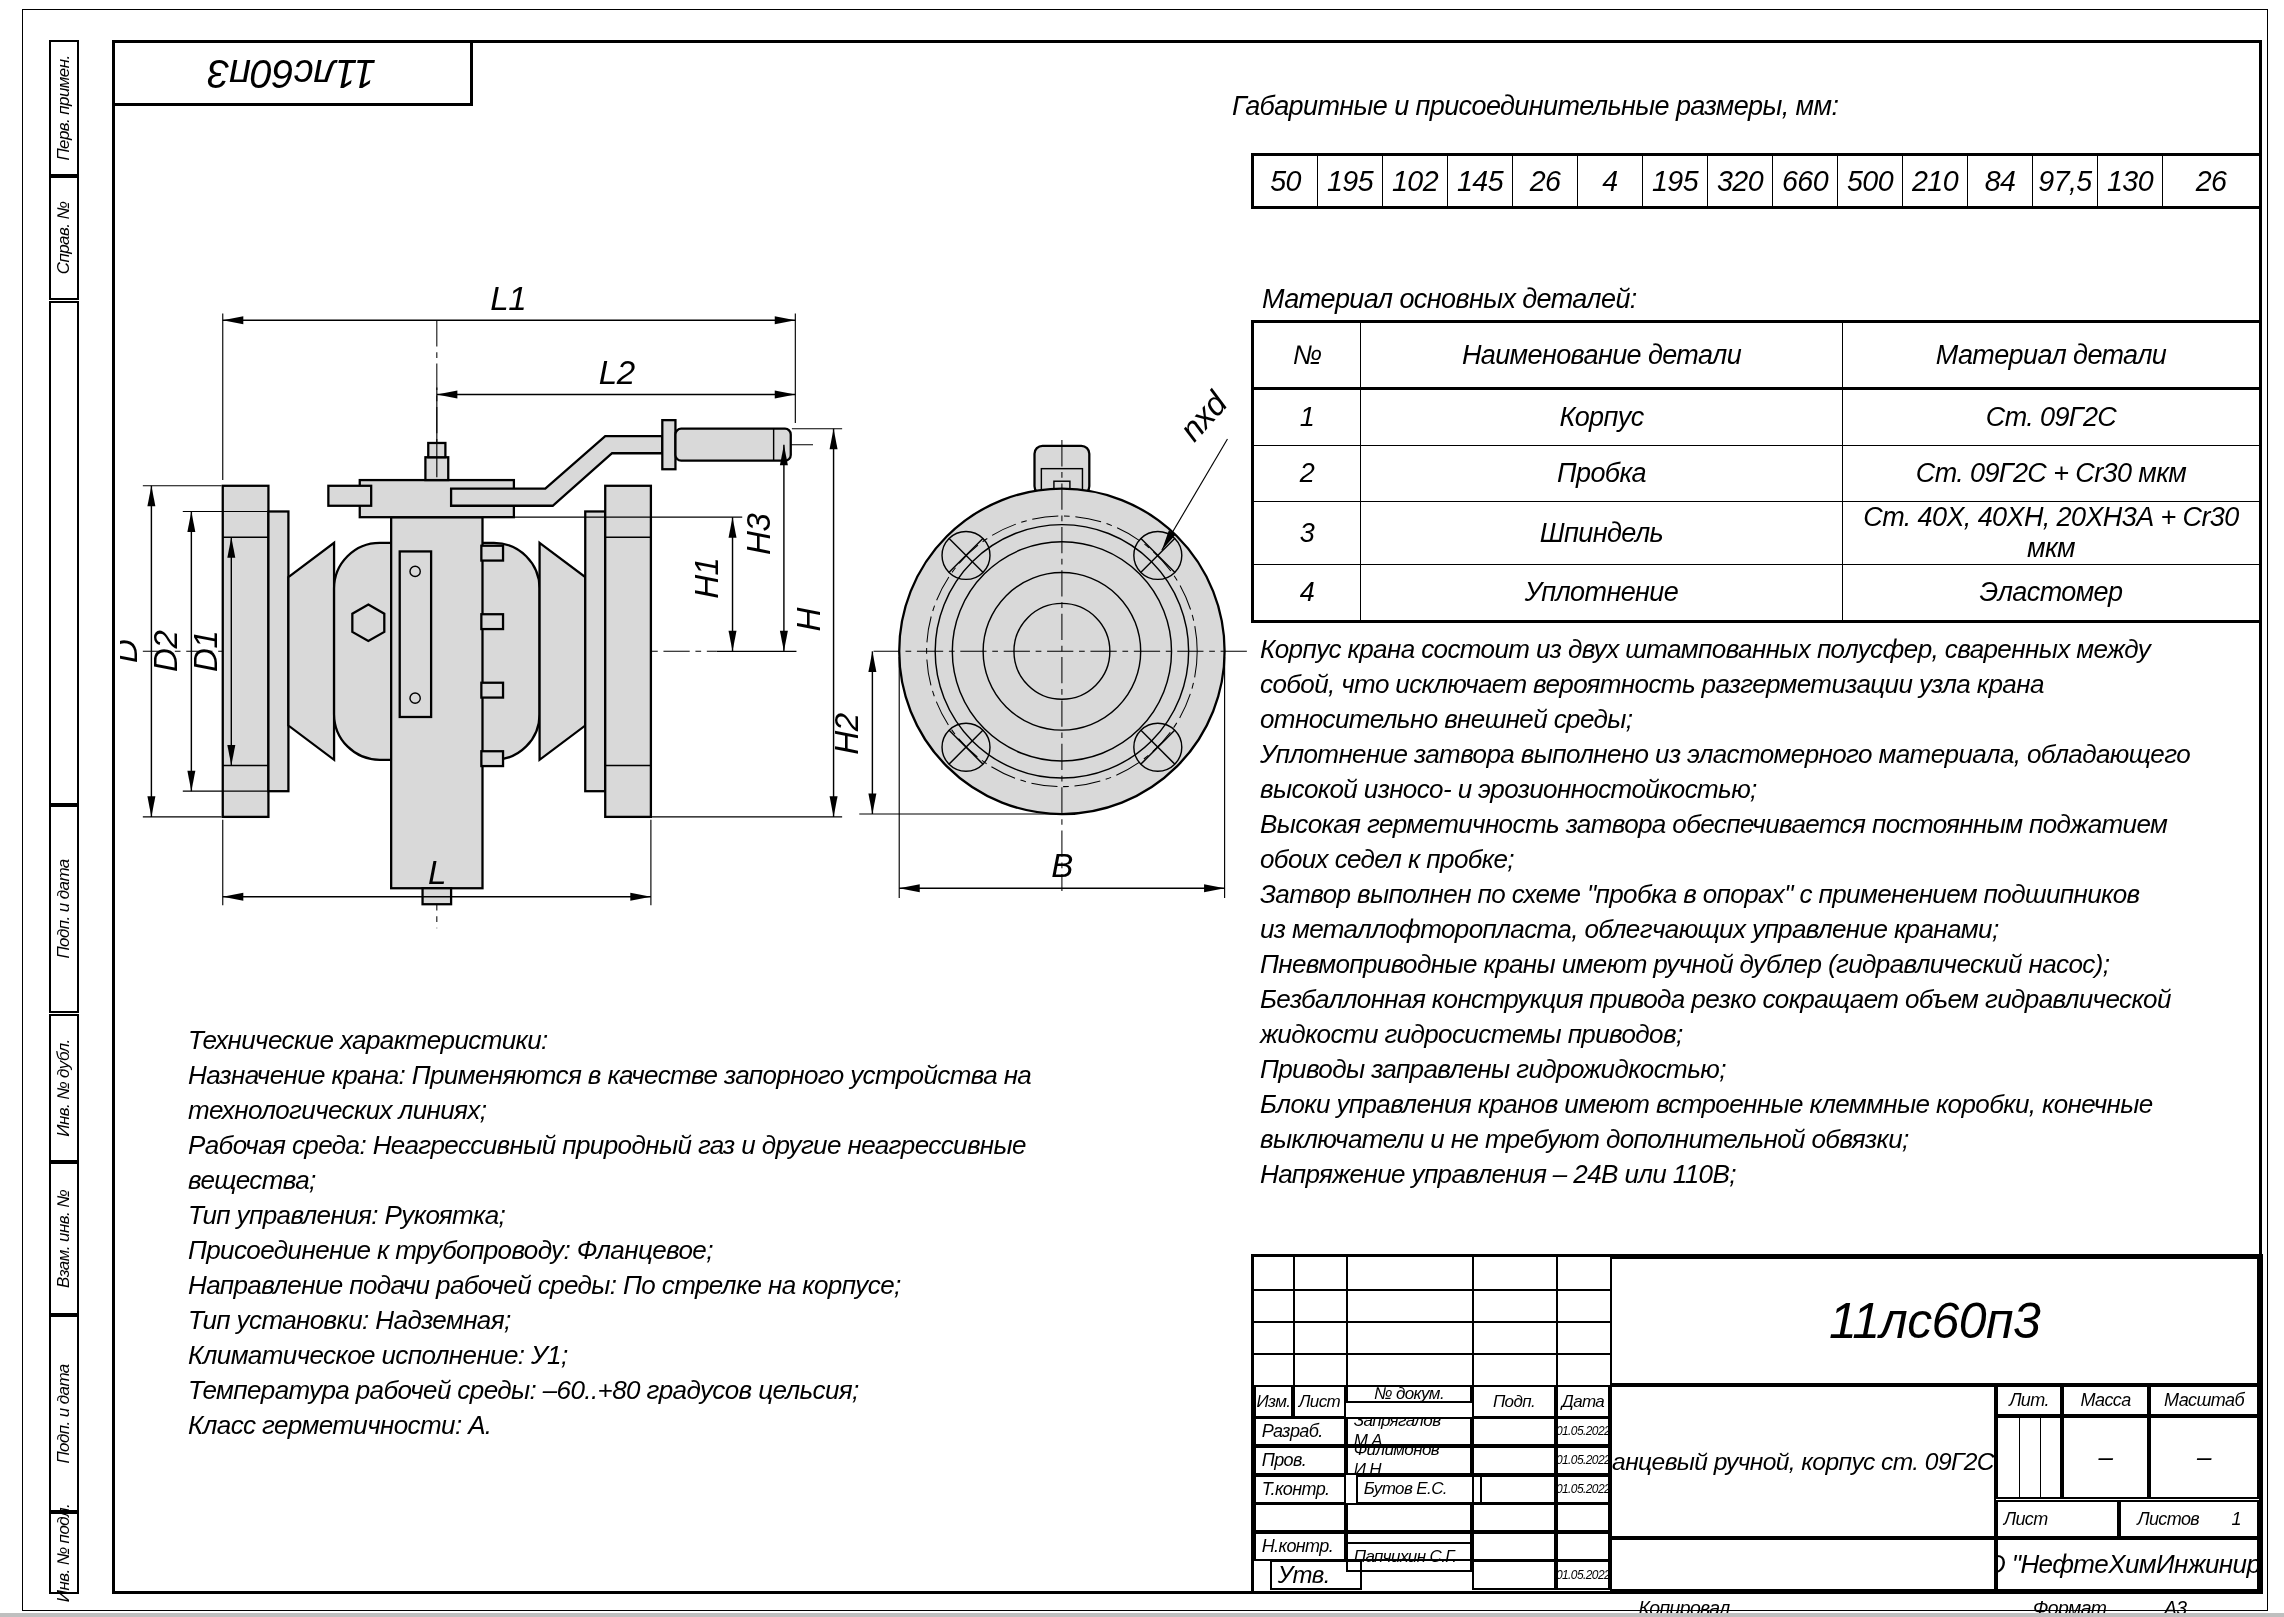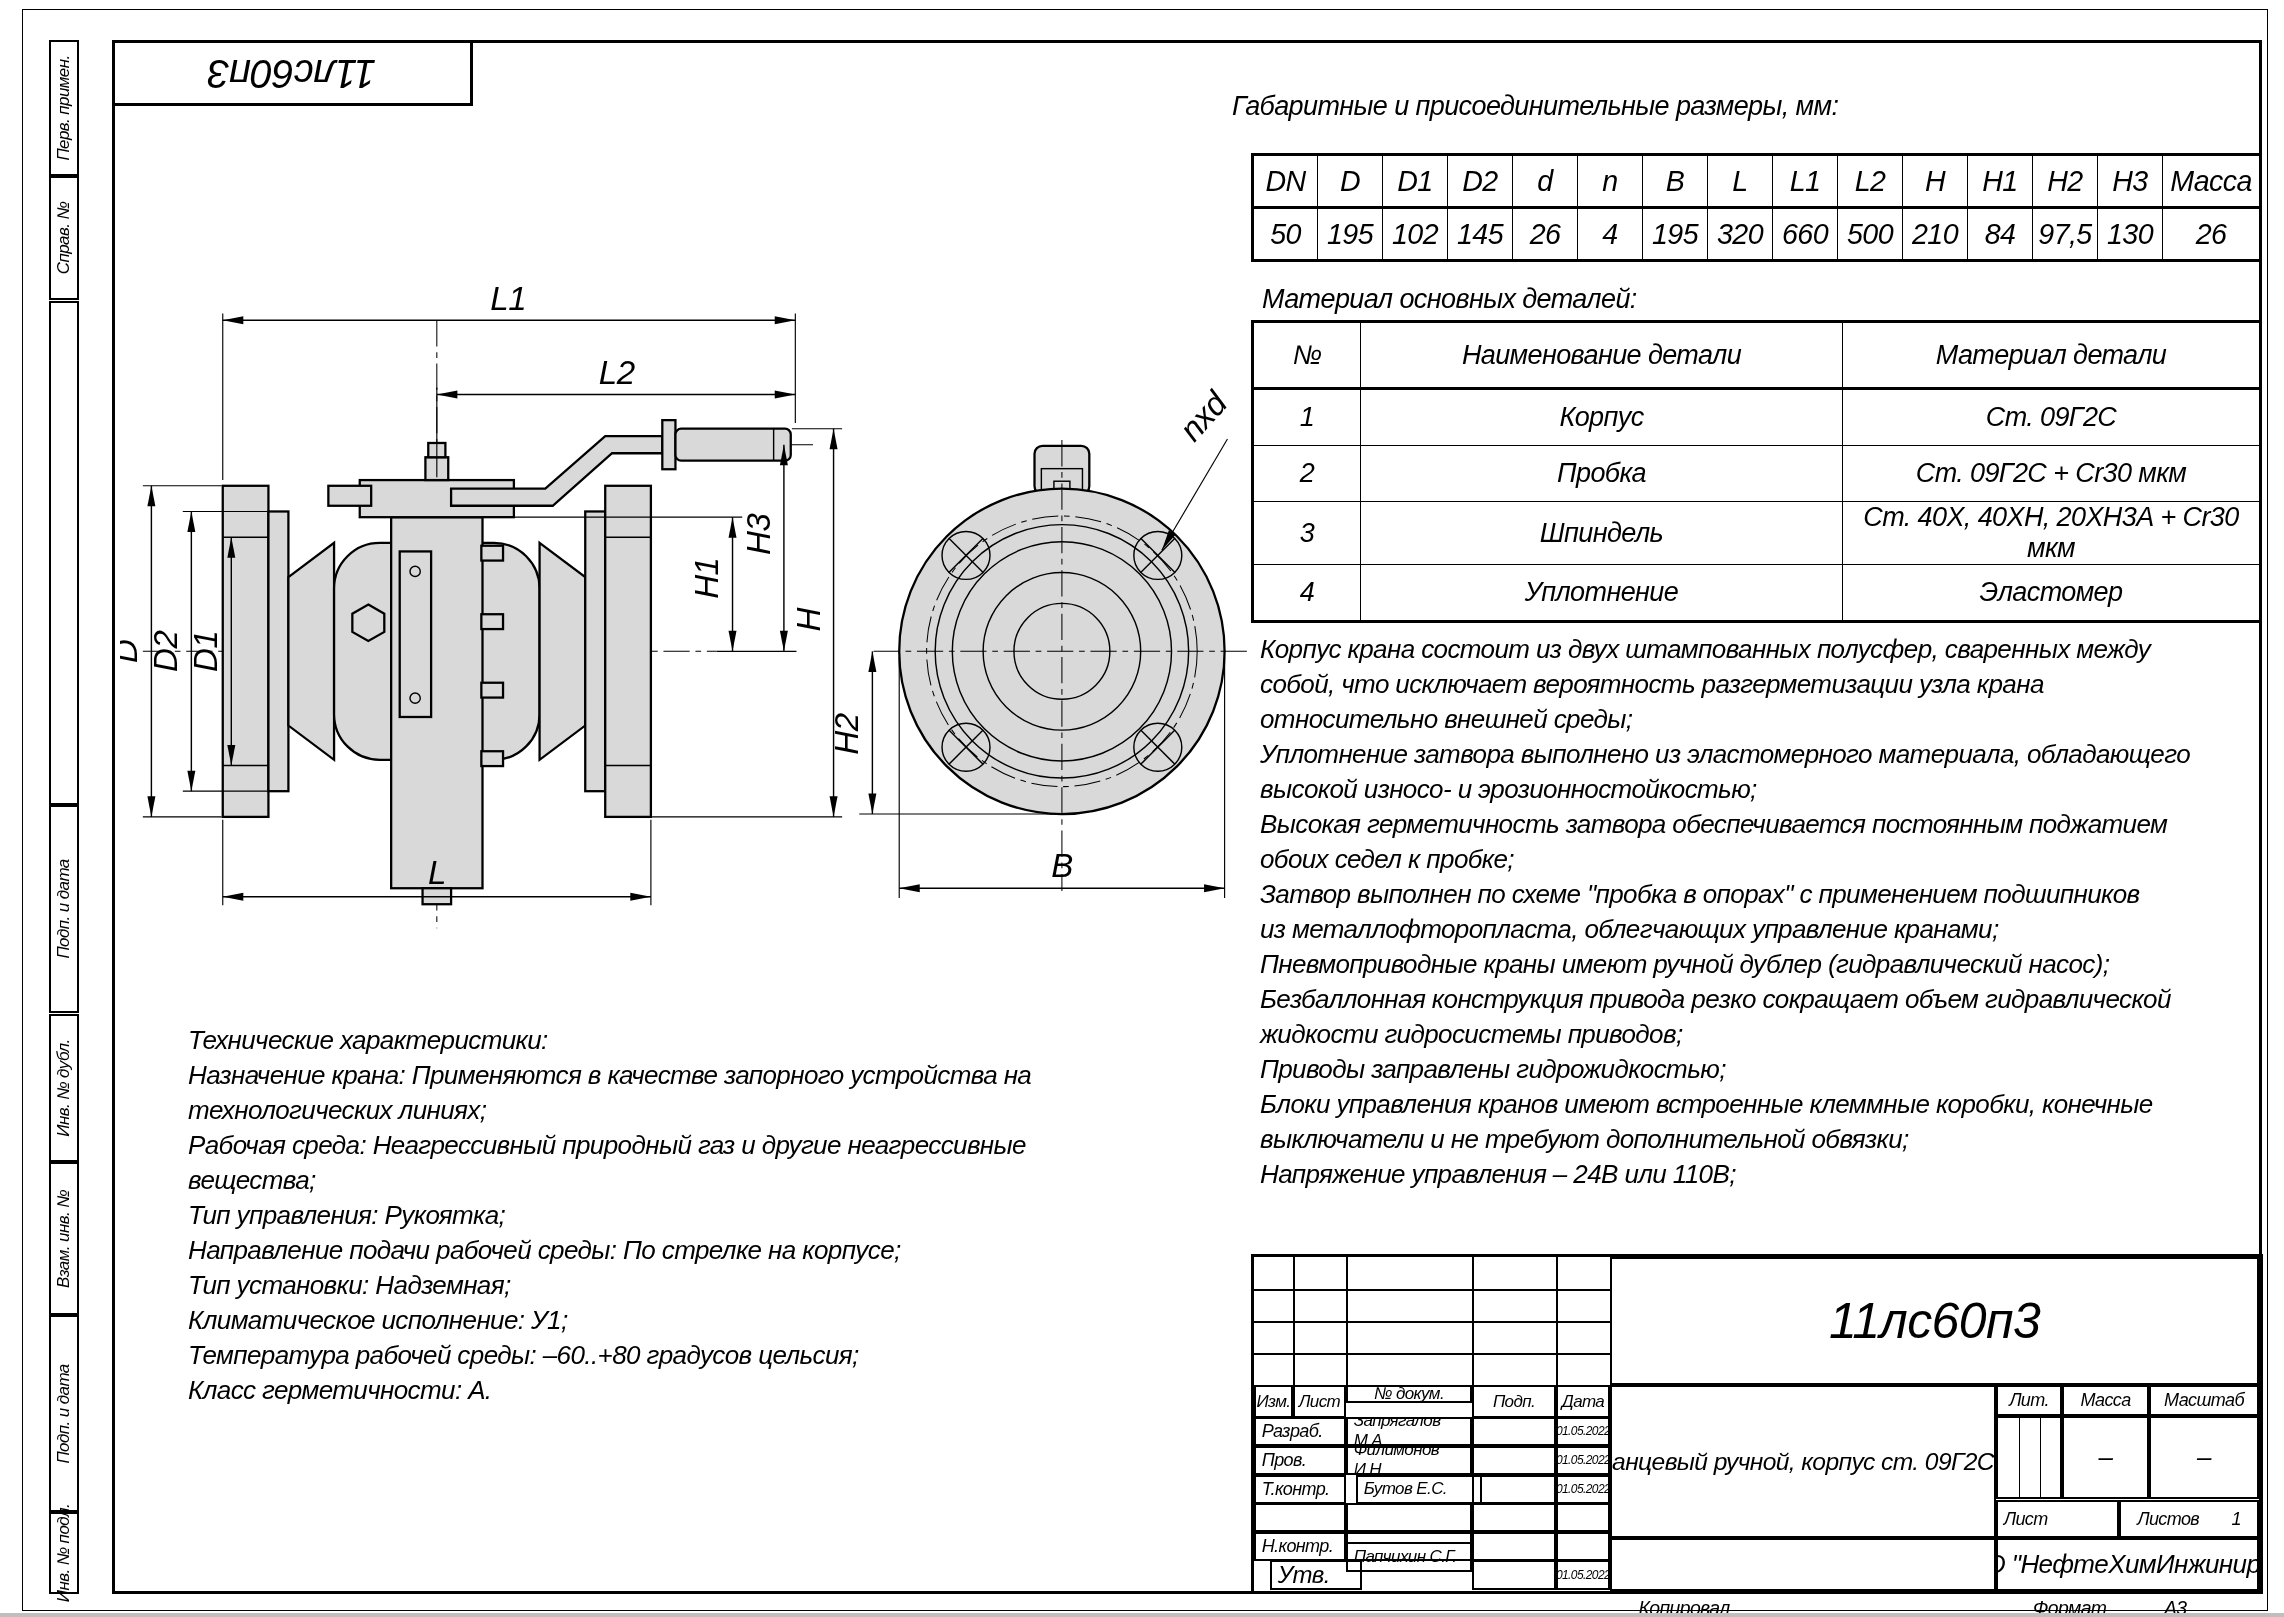--- a/index.html
+++ b/index.html
@@ -230,37 +230,20 @@
       <col style="width:65px">
       <col style="width:65px">
       <col style="width:65px">
       <col style="width:65px">
       <col style="width:65px">
       <col style="width:65px">
       <col style="width:65px">
       <col>
   </colgroup>
   <tbody>
-      <tr class="hdr">
-    <td>DN</td>
-        <td>D</td>
-        <td>D1</td>
-        <td>D2</td>
-        <td>d</td>
-        <td>n</td>
-        <td>B</td>
-        <td>L</td>
-        <td>L1</td>
-        <td>L2</td>
-        <td>H</td>
-        <td>H1</td>
-        <td>H2</td>
-        <td>H3</td>
-        <td>Масса</td>
-  </tr>
   <tr>
     <td>50</td>
         <td>195</td>
         <td>102</td>
         <td>145</td>
         <td>26</td>
         <td>4</td>
         <td>195</td>
         <td>320</td>
         <td>660</td>
@@ -330,20 +313,21 @@
   <div class="tline">Напряжение управления – 24В или 110В;</div>
 </div>
 
 <div class="abs" style="left:188px;top:1023px;width:1039px;">
   <div class="tline">Технические характеристики:</div>
   <div class="tline">Назначение крана: Применяются в качестве запорного устройства на</div>
   <div class="tline">технологических линиях;</div>
   <div class="tline">Рабочая среда: Неагрессивный природный газ и другие неагрессивные</div>
   <div class="tline">вещества;</div>
   <div class="tline">Тип управления: Рукоятка;</div>
+  <div class="tline">Присоединение к трубопроводу: Фланцевое;</div>
   <div class="tline">Направление подачи рабочей среды: По стрелке на корпусе;</div>
   <div class="tline">Тип установки: Надземная;</div>
   <div class="tline">Климатическое исполнение: У1;</div>
   <div class="tline">Температура рабочей среды: –60..+80 градусов цельсия;</div>
   <div class="tline">Класс герметичности: А.</div>
 </div>
 
 <div class="abs" style="left:1251px;top:1254px;width:1012px;height:340px;border:3.4px solid #000;">
 
   <div class="abs gridline" style="left:39px;top:0;width:1.7px;height:128px;"></div>

